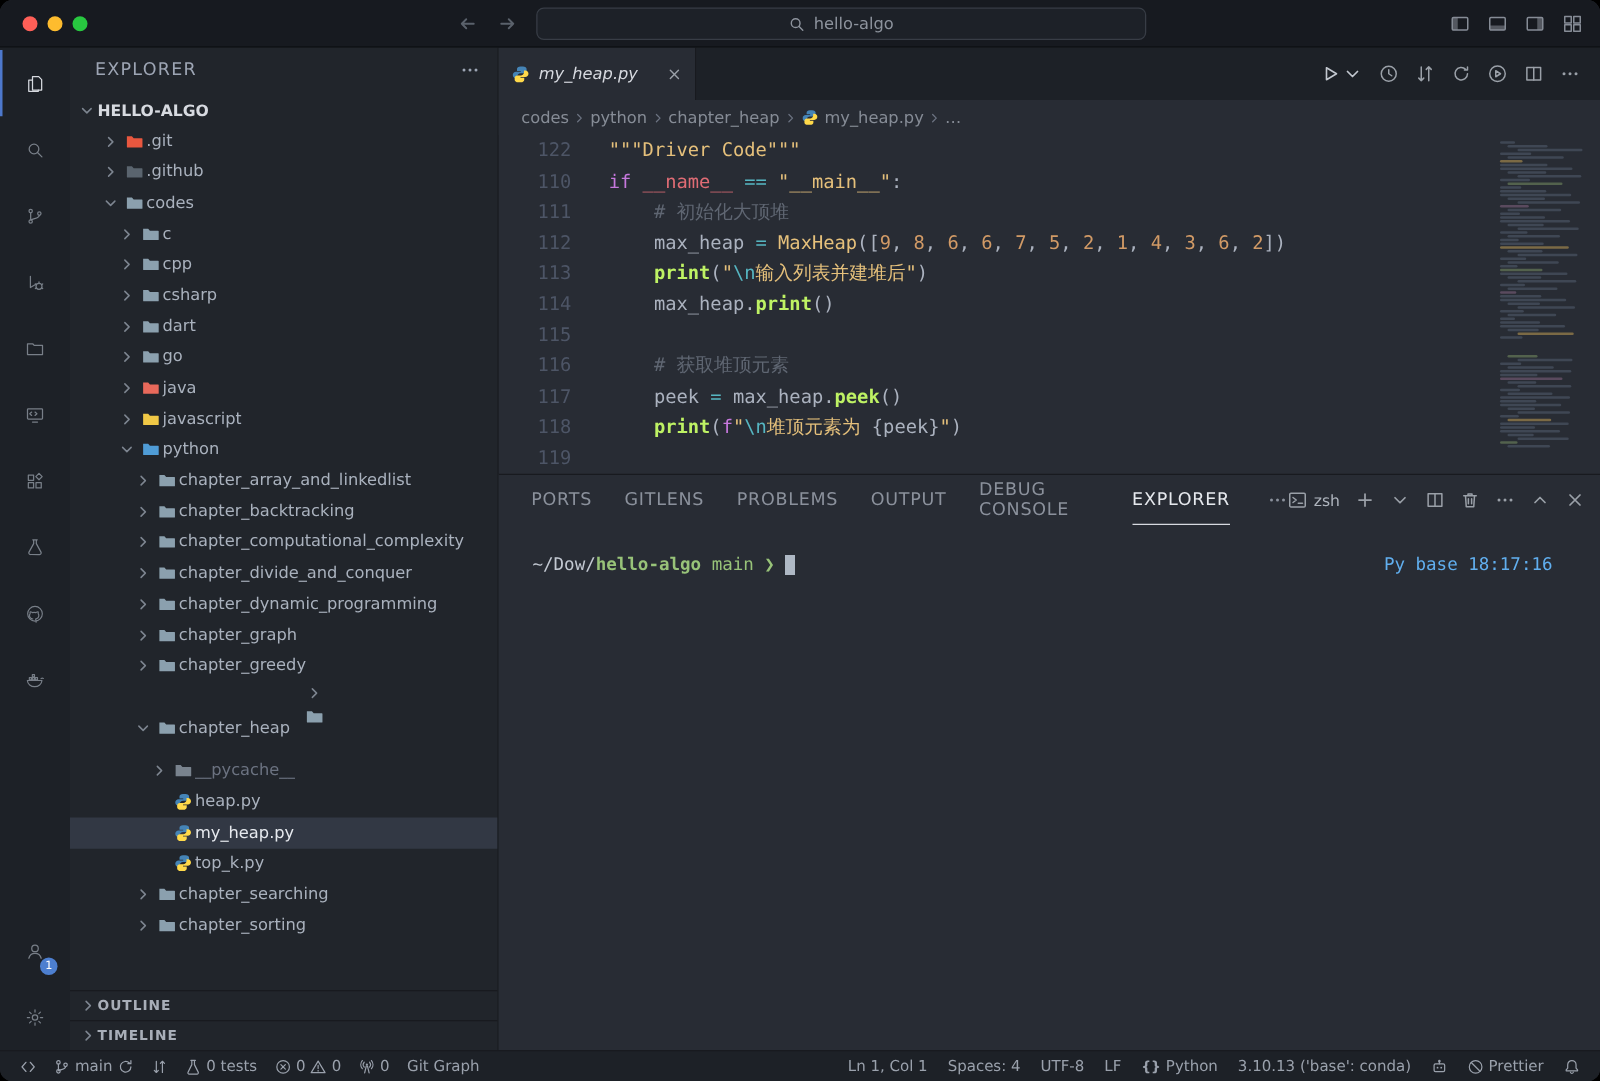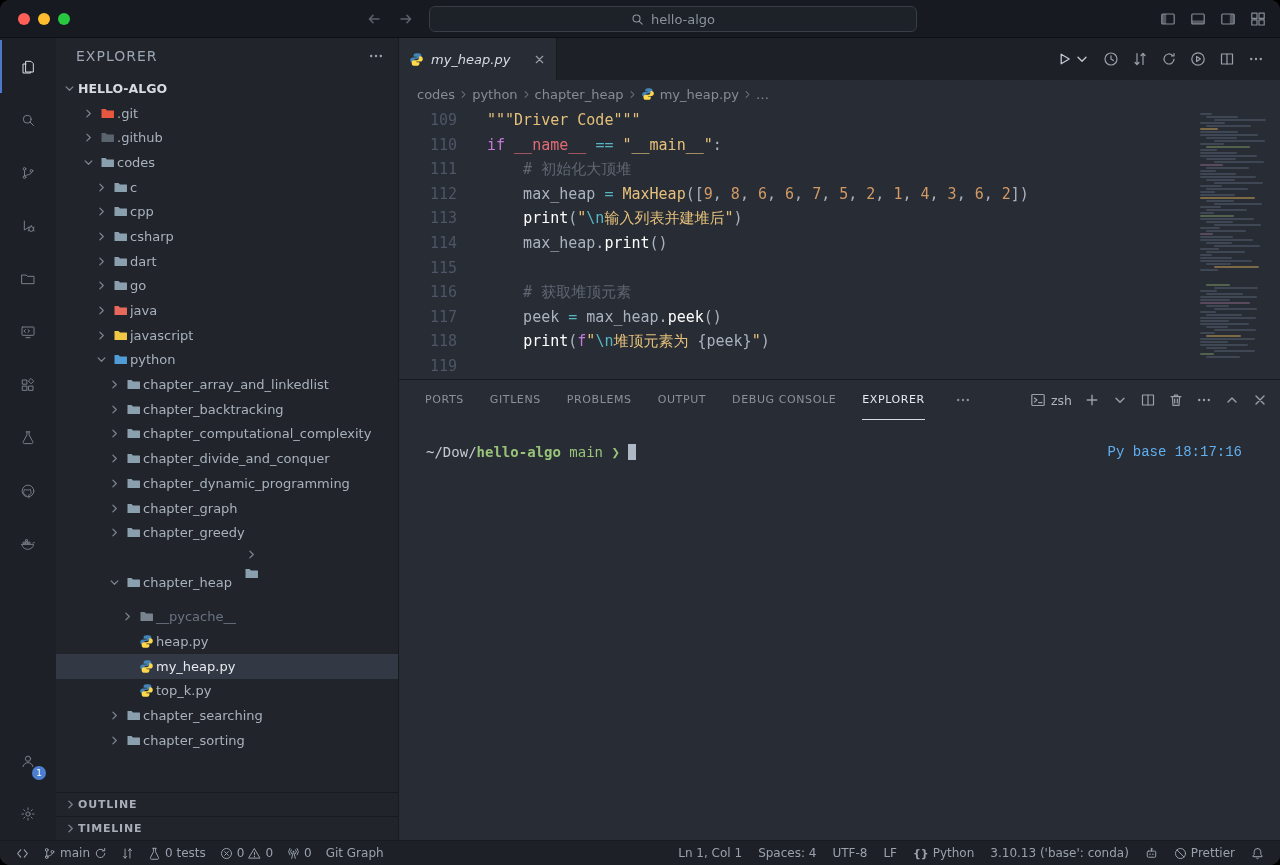--- a/index.html
+++ b/index.html
@@ -65,42 +65,42 @@
   .bc-sep{color:#6b7280;}
   .bc-sep svg{width:11px;height:11px;}
   .bc-item .icon svg{width:14px;height:14px;}
 
   
   .code-area{position:relative;height:271px;flex:0 0 271px;overflow:hidden;cursor:text;}
   .code-line{display:flex;height:24.6px;line-height:24.6px;font-family:"DejaVu Sans Mono","Liberation Mono",monospace;font-size:15px;white-space:pre;}
   .gutter{width:58px;flex:0 0 58px;text-align:right;color:#4d5566;}
   .code-text{margin-left:30px;}
   .tk-str{color:#e5c07b;}.tk-kw{color:#c678dd;}.tk-var{color:#e06c75;}.tk-op{color:#56b6c2;}
-  .tk-num{color:#d19a66;}.tk-fn{color:#ffffff;}.tk-com{color:#5f6672;}.tk-cls{color:#e5c07b;}
+  .tk-num{color:#d19a66;}.tk-fn{color:#bef264;font-weight:bold;}.tk-com{color:#5f6672;}.tk-cls{color:#e5c07b;}
   .tk-esc{color:#56b6c2;}.tk-fg{color:#abb2bf;}
   .minimap{position:absolute;top:5px;right:12px;width:72px;}
   .mm-line{height:2px;margin-bottom:1px;border-radius:1px;background:#3f4754;}
 
   
   .panel{flex:1;border-top:1px solid #181a1f;display:flex;flex-direction:column;min-height:0;background:#282c34;}
   .panel-header{height:40px;flex:0 0 40px;display:flex;align-items:stretch;padding:0 12px 0 26px;}
   .panel-tabs{display:flex;align-items:stretch;gap:26px;}
-  .panel-tab{display:flex;align-items:center;font-size:11px;letter-spacing:.6px;color:#8b919c;border-bottom:1px solid transparent;cursor:pointer;}
+  .panel-tab{display:flex;align-items:center;font-size:14px;letter-spacing:.6px;color:#8b919c;border-bottom:1px solid transparent;cursor:pointer;}
   .panel-tab.active{color:#e6e9ee;border-bottom-color:#d7dae0;}
   .panel-tabs .icon{align-self:center;color:#8b919c;margin-left:4px;cursor:pointer;}
   .panel-actions{margin-left:auto;display:flex;align-items:center;gap:12px;color:#9aa0a8;}
   .panel-actions .paction{display:flex;align-items:center;gap:5px;cursor:pointer;}
   .panel-actions .paction span.lbl{font-size:12.5px;color:#aeb4bd;}
   .terminal{flex:1;padding:24px 38px 0 27px;font-family:"DejaVu Sans Mono","Liberation Mono",monospace;font-size:14px;cursor:text;}
   .term-line{display:flex;align-items:center;}
   .t-fg{color:#c3c9d2;}
   .t-green{color:#98c379;}
   .t-greenb{color:#98c379;font-weight:bold;}
   .cursor{display:inline-block;width:8.5px;height:16px;background:#aeb8c4;margin-left:8px;}
-  .term-right{margin-left:auto;color:#61afef;font-family:Liberation Mono, monospace;}
+  .term-right{margin-left:auto;color:#61afef;}
 
   
   .statusbar{height:25px;flex:0 0 25px;background:#1d2127;border-top:1px solid #181a1f;display:flex;align-items:center;padding:0 10px;font-size:12px;color:#9aa1ac;}
   .sb-left,.sb-right{display:flex;align-items:center;}
   .sb-right{margin-left:auto;}
   .sb-item{display:flex;align-items:center;gap:4px;padding:0 6px;height:25px;cursor:pointer;white-space:nowrap;}
   .sb-item .icon svg{width:13px;height:13px;}
   .sb-left .sb-item{margin-right:2px;}
   .sb-right .sb-item{margin-left:4px;}
 </style>
@@ -745,21 +745,21 @@
             <svg viewBox="0 0 16 16" fill="none" stroke="currentColor" stroke-width="1.5" stroke-linecap="round" stroke-linejoin="round">
               <path d="M6 3.8L10.2 8 6 12.2"></path>
             </svg>
           </span>
           <span class="bc-item">
             <span>…</span>
           </span>
         </div>
       <div class="code-area">
         <div class="code-lines">
-            <div class="code-line"><span class="gutter">109</span><span class="code-text"><span class="tk-str">"""Driver Code"""</span></span></div>
+            <div class="code-line"><span class="gutter">122</span><span class="code-text"><span class="tk-str">"""Driver Code"""</span></span></div>
             <div class="code-line"><span class="gutter">110</span><span class="code-text"><span class="tk-kw">if </span><span class="tk-var">__name__ </span><span class="tk-op">== </span><span class="tk-str">"__main__"</span><span class="tk-fg">:</span></span></div>
             <div class="code-line"><span class="gutter">111</span><span class="code-text"><span class="tk-com">    # 初始化大顶堆</span></span></div>
             <div class="code-line"><span class="gutter">112</span><span class="code-text"><span class="tk-fg">    max_heap </span><span class="tk-op">= </span><span class="tk-cls">MaxHeap</span><span class="tk-fg">([</span><span class="tk-num">9</span><span class="tk-fg">, </span><span class="tk-num">8</span><span class="tk-fg">, </span><span class="tk-num">6</span><span class="tk-fg">, </span><span class="tk-num">6</span><span class="tk-fg">, </span><span class="tk-num">7</span><span class="tk-fg">, </span><span class="tk-num">5</span><span class="tk-fg">, </span><span class="tk-num">2</span><span class="tk-fg">, </span><span class="tk-num">1</span><span class="tk-fg">, </span><span class="tk-num">4</span><span class="tk-fg">, </span><span class="tk-num">3</span><span class="tk-fg">, </span><span class="tk-num">6</span><span class="tk-fg">, </span><span class="tk-num">2</span><span class="tk-fg">])</span></span></div>
             <div class="code-line"><span class="gutter">113</span><span class="code-text"><span class="tk-fg">    </span><span class="tk-fn">print</span><span class="tk-fg">(</span><span class="tk-str">"</span><span class="tk-esc">\n</span><span class="tk-str">输入列表并建堆后</span><span class="tk-str">"</span><span class="tk-fg">)</span></span></div>
             <div class="code-line"><span class="gutter">114</span><span class="code-text"><span class="tk-fg">    max_heap.</span><span class="tk-fn">print</span><span class="tk-fg">()</span></span></div>
             <div class="code-line"><span class="gutter">115</span><span class="code-text"></span></div>
             <div class="code-line"><span class="gutter">116</span><span class="code-text"><span class="tk-com">    # 获取堆顶元素</span></span></div>
             <div class="code-line"><span class="gutter">117</span><span class="code-text"><span class="tk-fg">    peek </span><span class="tk-op">= </span><span class="tk-fg">max_heap.</span><span class="tk-fn">peek</span><span class="tk-fg">()</span></span></div>
             <div class="code-line"><span class="gutter">118</span><span class="code-text"><span class="tk-fg">    </span><span class="tk-fn">print</span><span class="tk-fg">(</span><span class="tk-kw">f</span><span class="tk-str">"</span><span class="tk-esc">\n</span><span class="tk-str">堆顶元素为 </span><span class="tk-fg">{peek}</span><span class="tk-str">"</span><span class="tk-fg">)</span></span></div>
             <div class="code-line"><span class="gutter">119</span><span class="code-text"></span></div>

